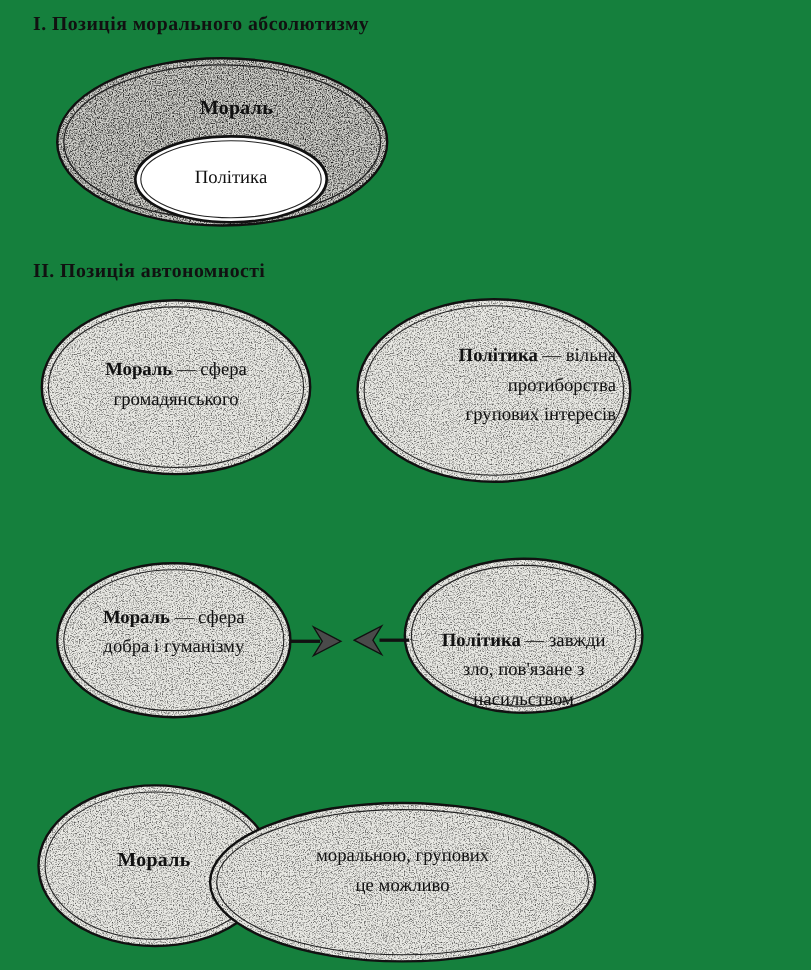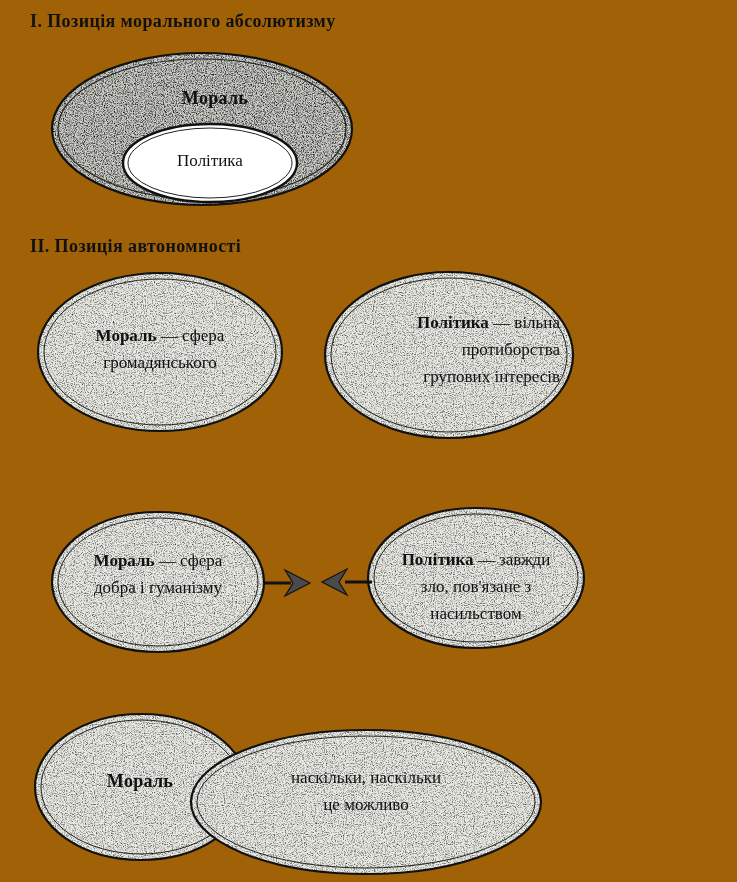--- a/index.html
+++ b/index.html
@@ -1,19 +1,19 @@
 <!DOCTYPE html>
 <html><head>
 <meta charset="utf-8">
 <style>
   html,body{margin:0;padding:0;background:#ffffff;}
   .page{
     position:relative;
     width:737px;height:882px;
-    background:#a16207;
+    background:#15803d;
     font-family:"Liberation Serif", serif;
     color:#111111;
     overflow:hidden;
   }
   .shapes{position:absolute;left:0;top:0;}
   .heading{
     position:absolute;
     font-weight:bold;
     font-size:18px;
     letter-spacing:0.4px;
@@ -40,21 +40,21 @@
   }
   #h1{left:30px;top:11px;}
   #h2{left:30px;top:236px;}
   #h3{left:30px;top:469px;}
   #h4{left:30px;top:664px;}
   #t-moral1{left:130px;top:88px;width:170px;}
   #t-politika1{left:135px;top:151px;width:150px;}
   #t2l{left:55px;top:322px;width:210px;}
   #t2r{left:338px;top:309px;width:222px;text-align:right;}
   #t3l{left:60px;top:547px;width:196px;}
-  #t3r{left:368px;top:546px;width:216px;}
+  #t3r{left:368px;top:568px;width:216px;}
   #t4l{left:75px;top:771px;width:130px;}
   #t4r{left:245px;top:764px;width:242px;}
 </style>
 </head>
 <body>
 
 <div class="page">
 
   <svg class="shapes" width="737" height="882" viewBox="0 0 737 882" xmlns="http://www.w3.org/2000/svg">
     <defs>
@@ -148,17 +148,17 @@
   </div>
 
   <div class="etext" id="t3r">
     <div class="line"><span class="lead">Політика</span><span> — завжди</span></div>
     <div class="line">зло, пов'язане з</div>
     <div class="line">насильством</div>
   </div>
 
   <div class="label-bold" id="t4l">Мораль</div>
   <div class="etext" id="t4r">
-    <div class="line">наскільки, наскільки</div>
+    <div class="line">моральною, групових</div>
     <div class="line">це можливо</div>
   </div>
 
 </div>
 
 </body></html>

